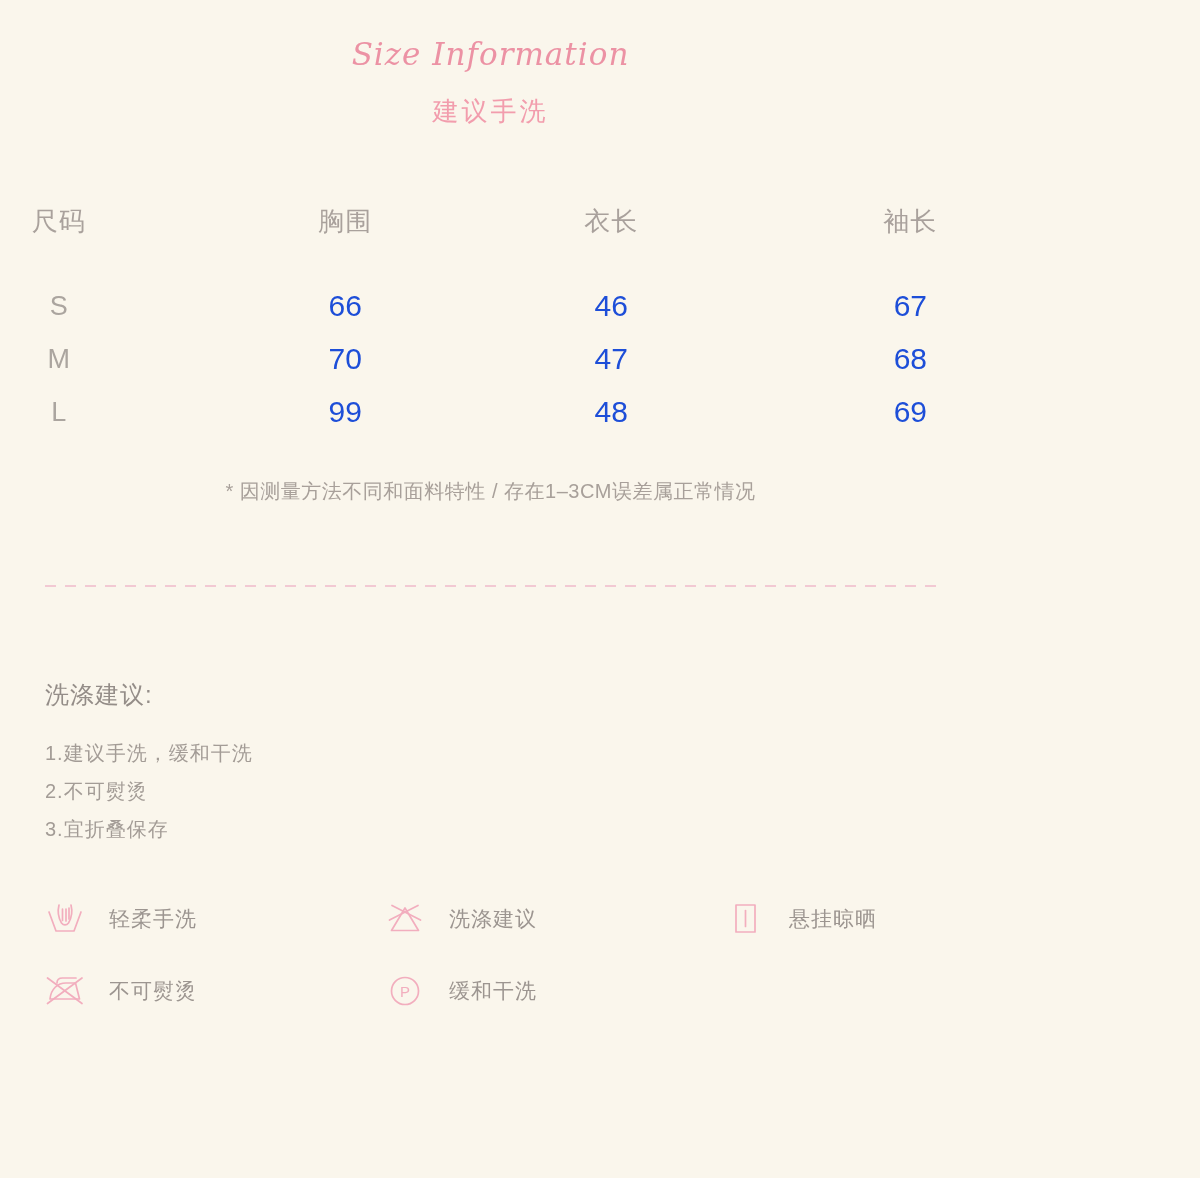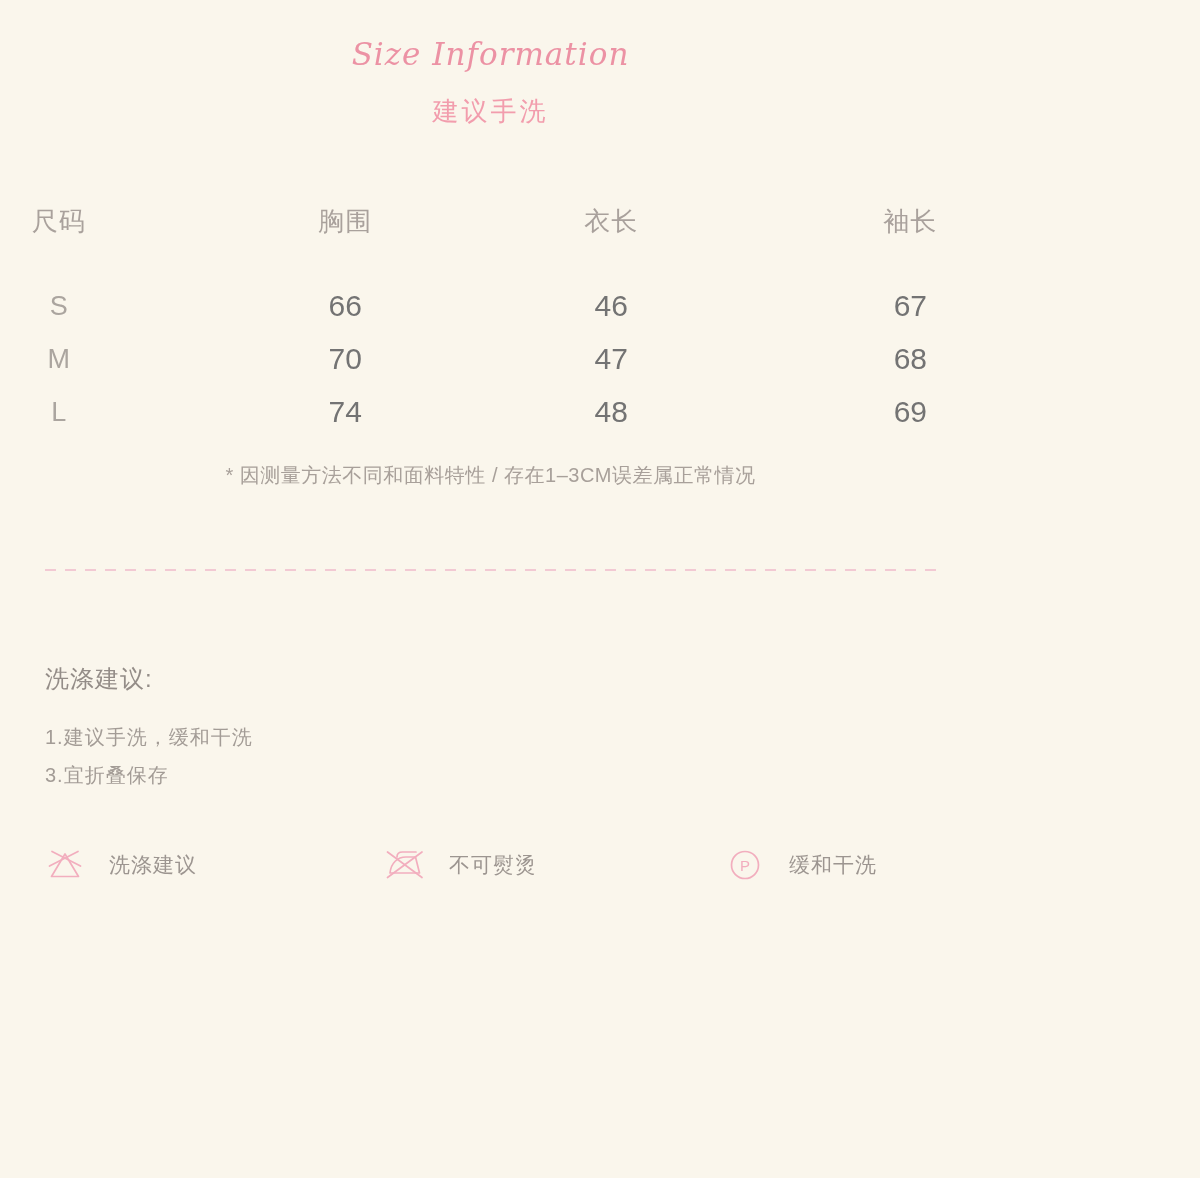--- a/index.html
+++ b/index.html
@@ -39,24 +39,24 @@
     top: 50%;
     transform: translate(-50%, -50%);
     white-space: nowrap;
   }
   .c.p1 { left: 6.0%; }
   .c.p2 { left: 35.2%; }
   .c.p3 { left: 62.3%; }
   .c.p4 { left: 92.8%; }
   .t-head .c { font-size: 26px; color: #a9a19c; letter-spacing: 1px; }
   .cell-size { font-size: 27px; color: #aba59f; }
-  .cell-val  { font-size: 30px; color: #737373; }
+  .cell-val  { font-size: 30px; color: #1d4ed8; }
 
   .note {
-    margin-top: 24px;
+    margin-top: 40px;
     text-align: center;
     font-size: 20px;
     color: #a8a09a;
     letter-spacing: 0.5px;
   }
 
   
   .divider {
     margin: 80px 45px 0 45px;
     height: 2px;
@@ -125,50 +125,68 @@
 
     <div class="t-row">
       <span class="c p1 cell-size">M</span>
       <span class="c p2 cell-val">70</span>
       <span class="c p3 cell-val">47</span>
       <span class="c p4 cell-val">68</span>
     </div>
 
     <div class="t-row">
       <span class="c p1 cell-size">L</span>
-      <span class="c p2 cell-val">74</span>
+      <span class="c p2 cell-val">99</span>
       <span class="c p3 cell-val">48</span>
       <span class="c p4 cell-val">69</span>
     </div>
 
     <div class="note">* 因测量方法不同和面料特性 / 存在1–3CM误差属正常情况</div>
   </div>
 
   <div class="divider"></div>
 
   <div class="wash">
     <div class="wash-title">洗涤建议:</div>
 
     <div class="wash-list">
       <div class="wash-item">1.建议手洗，缓和干洗</div>
+      <div class="wash-item">2.不可熨烫</div>
       <div class="wash-item">3.宜折叠保存</div>
     </div>
 
     <div class="care-grid">
 
+      <div class="care">
+        <svg viewBox="0 0 40 40">
+          <path d="M4 13 L11 32 H29 L36 13"></path>
+          <path d="M14 6 C12.5 12 13.5 19 16.5 24 C18.5 26.5 21.5 26.5 23.5 24 C26.5 19 27.5 12 26 6"></path>
+          <path d="M17.5 10 V21.5"></path>
+          <path d="M21 10 V22"></path>
+          <path d="M24 9 V20"></path>
+        </svg>
+        <span class="care-label">轻柔手洗</span>
+      </div>
 
       <div class="care">
         <svg viewBox="0 0 40 40">
           <path d="M20 9 L33.5 31.5 H6.5 Z"></path>
           <path d="M4.5 21 L33 6.5"></path>
           <path d="M7 6.5 L35.5 21"></path>
         </svg>
         <span class="care-label">洗涤建议</span>
       </div>
 
+      <div class="care">
+        <svg viewBox="0 0 40 40">
+          <rect x="11" y="6" width="19" height="27"></rect>
+          <path d="M20.5 11.5 V27.5"></path>
+        </svg>
+        <span class="care-label">悬挂晾晒</span>
+      </div>
 
       <div class="care">
         <svg viewBox="0 0 40 40">
           <path d="M12 12 C12 8.5 14 7 17.5 7 H31"></path>
           <path d="M5 28 C6 18 12.5 12 21 12 H30.5 L34.5 28 Z"></path>
           <path d="M2.5 7 L37 32.5"></path>
           <path d="M37 7 L2.5 32.5"></path>
         </svg>
         <span class="care-label">不可熨烫</span>
       </div>

